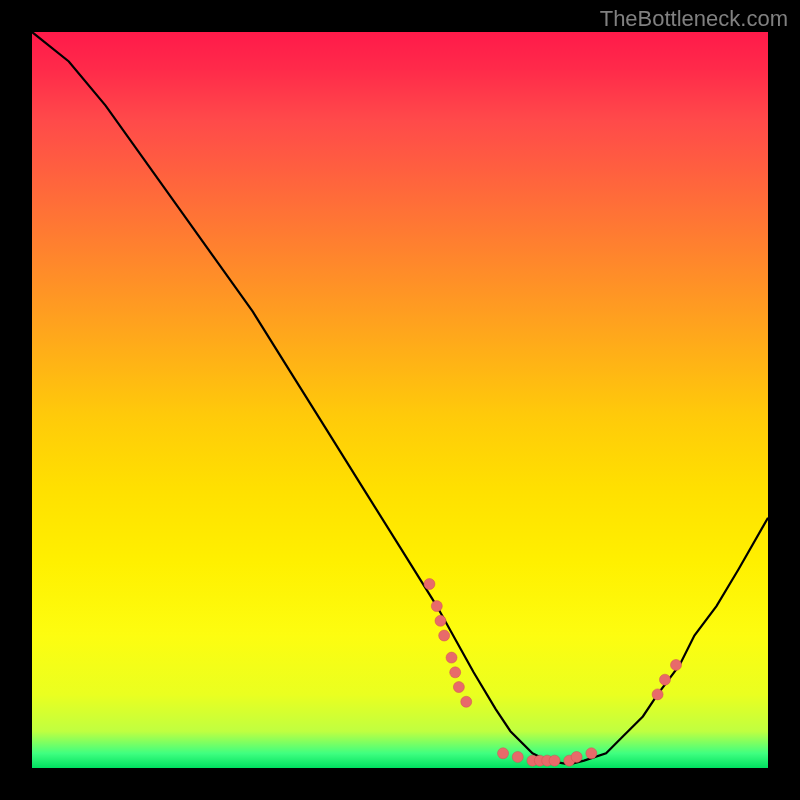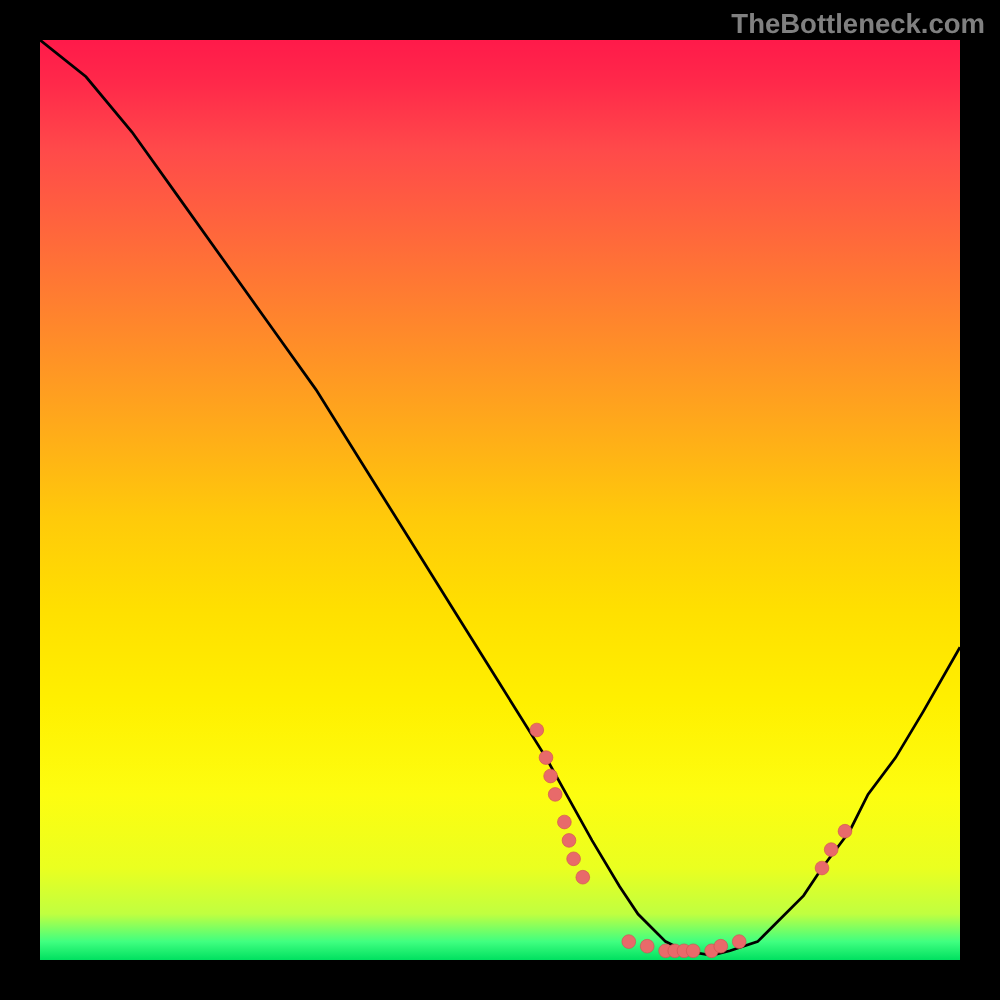--- a/index.html
+++ b/index.html
@@ -9,21 +9,21 @@
     background: #000;
     position: relative;
     font-family: Arial, sans-serif;
   }
   .watermark {
     position: absolute;
     top: 6px;
     right: 12px;
     color: #808080;
     font-size: 22px;
-    font-weight: 700;
+    font-weight: 400;
     z-index: 10;
   }
   .plot-area {
     position: absolute;
     left: 32px;
     top: 32px;
     width: 736px;
     height: 736px;
     overflow: hidden;
   }

